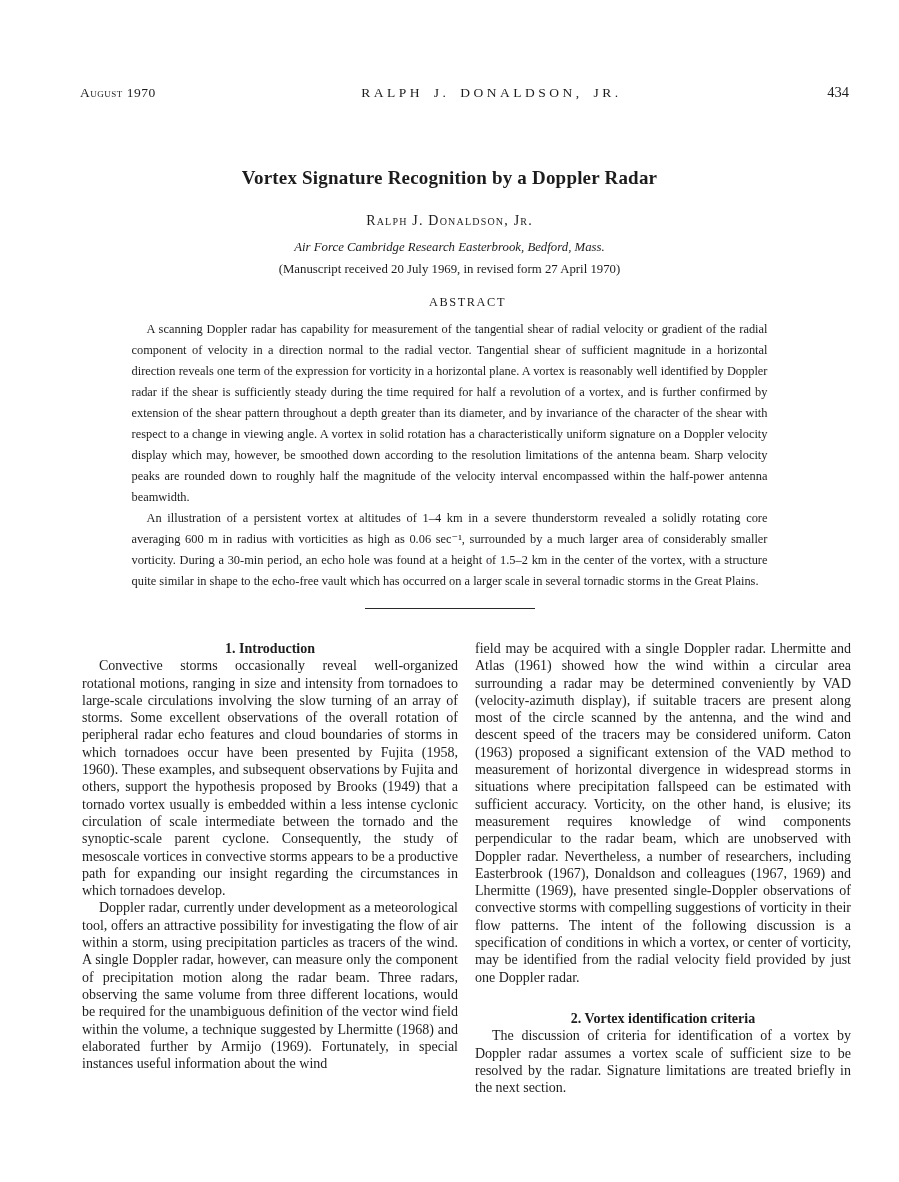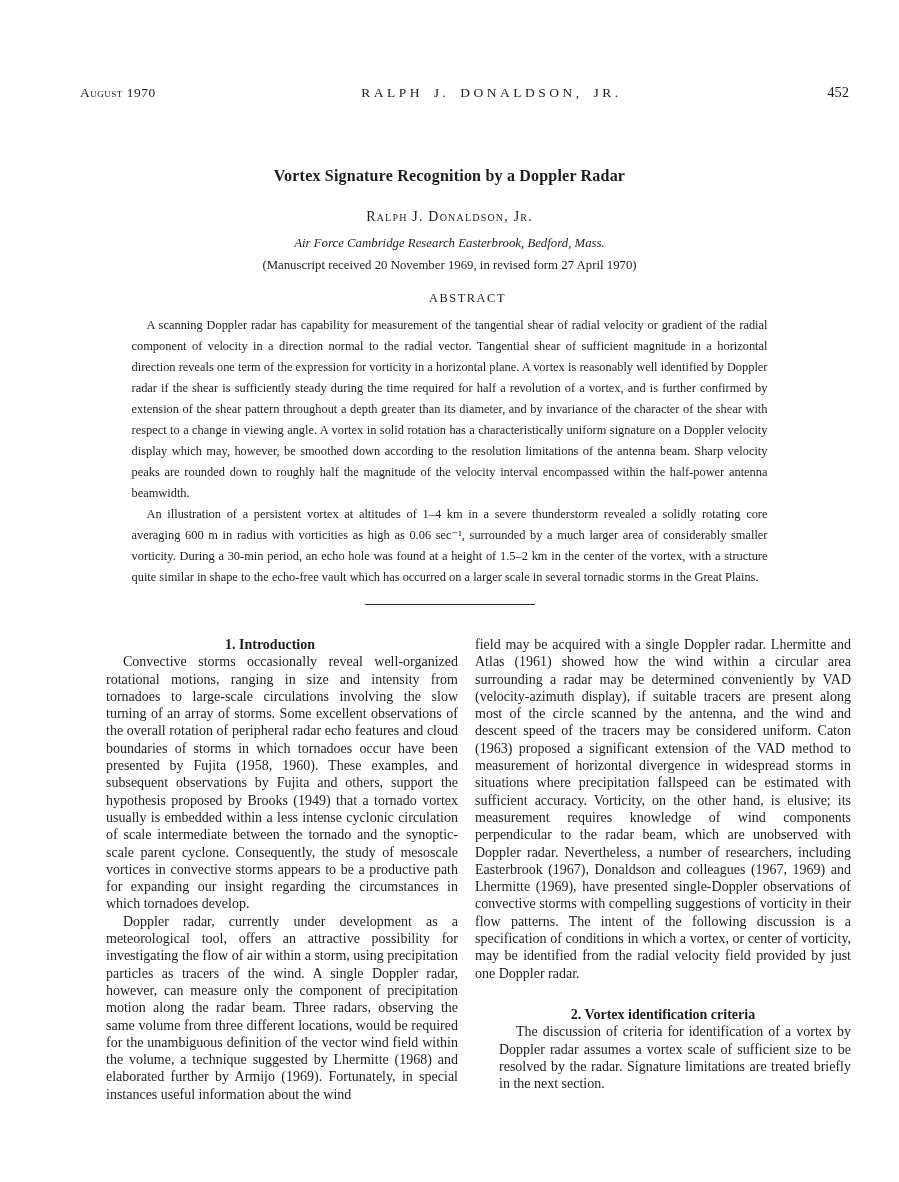--- a/index.html
+++ b/index.html
@@ -39,21 +39,21 @@
   .page-number {
     font-size: 14.5px;
   }
 
   
   .title-block {
     text-align: center;
   }
   .article-title {
     margin-top: 66px;
-    font-size: 16px;
+    font-size: 19px;
     font-weight: bold;
     letter-spacing: 0.2px;
   }
   .author-name {
     margin-top: 24px;
     font-variant: small-caps;
     font-size: 14px;
     letter-spacing: 1.2px;
   }
   .author-affiliation {
@@ -113,42 +113,41 @@
     text-align: center;
   }
   .section-heading.second {
     margin-top: 24px;
   }
   .column p {
     margin: 0;
   }
   .column p.indent {
     text-indent: 17px;
-    margin-left: 24px;
   }
   .column p.no-indent {
     text-indent: 0;
   }
 </style>
 </head>
 <body>
 
 <div class="page">
 
   <div class="running-header">
     <span class="journal-issue">August 1970</span>
     <span class="running-author">RALPH J. DONALDSON, JR.</span>
-    <span class="page-number">452</span>
+    <span class="page-number">434</span>
   </div>
 
   <div class="title-block">
     <div class="article-title">Vortex Signature Recognition by a Doppler Radar</div>
     <div class="author-name">Ralph J. Donaldson, Jr.</div>
     <div class="author-affiliation">Air Force Cambridge Research Easterbrook, Bedford, Mass.</div>
-    <div class="manuscript-note">(Manuscript received 20 November 1969, in revised form 27 April 1970)</div>
+    <div class="manuscript-note">(Manuscript received 20 July 1969, in revised form 27 April 1970)</div>
   </div>
 
   <div class="abstract-heading">ABSTRACT</div>
 
   <div class="abstract-body">
     <p>A scanning Doppler radar has capability for measurement of the tangential shear of radial velocity or gradient of the radial component of velocity in a direction normal to the radial vector. Tangential shear of sufficient magnitude in a horizontal direction reveals one term of the expression for vorticity in a horizontal plane. A vortex is reasonably well identified by Doppler radar if the shear is sufficiently steady during the time required for half a revolution of a vortex, and is further confirmed by extension of the shear pattern throughout a depth greater than its diameter, and by invariance of the character of the shear with respect to a change in viewing angle. A vortex in solid rotation has a characteristically uniform signature on a Doppler velocity display which may, however, be smoothed down according to the resolution limitations of the antenna beam. Sharp velocity peaks are rounded down to roughly half the magnitude of the velocity interval encompassed within the half-power antenna beamwidth.</p>
     <p>An illustration of a persistent vortex at altitudes of 1–4 km in a severe thunderstorm revealed a solidly rotating core averaging 600 m in radius with vorticities as high as 0.06 sec⁻¹, surrounded by a much larger area of considerably smaller vorticity. During a 30-min period, an echo hole was found at a height of 1.5–2 km in the center of the vortex, with a structure quite similar in shape to the echo-free vault which has occurred on a larger scale in several tornadic storms in the Great Plains.</p>
   </div>
 
   <div class="divider-rule"></div>

